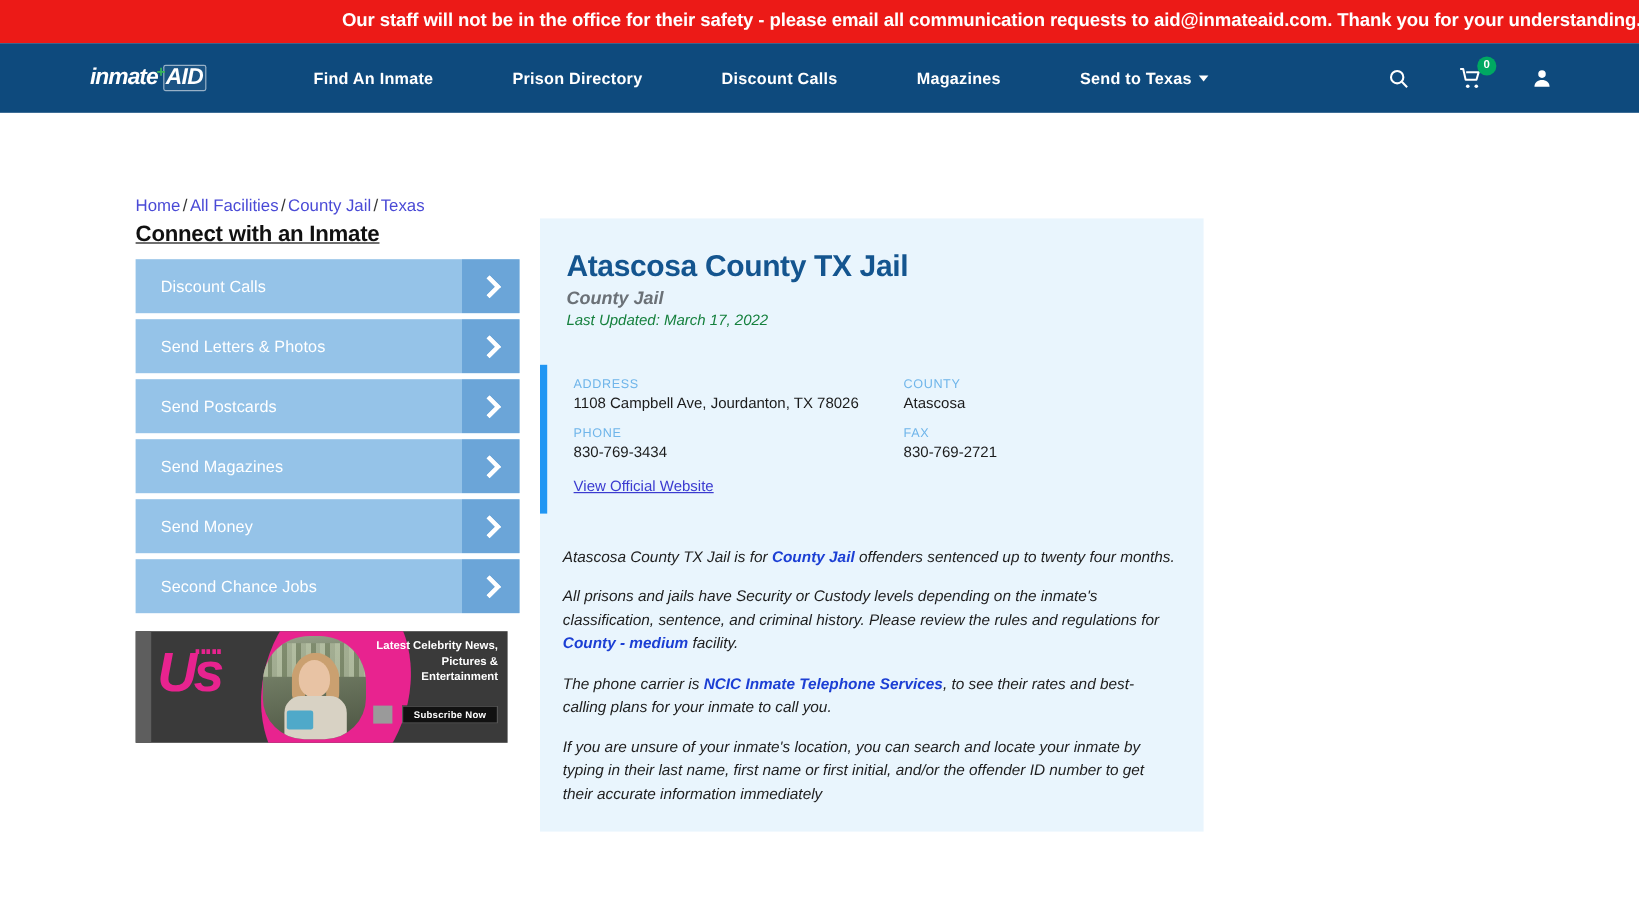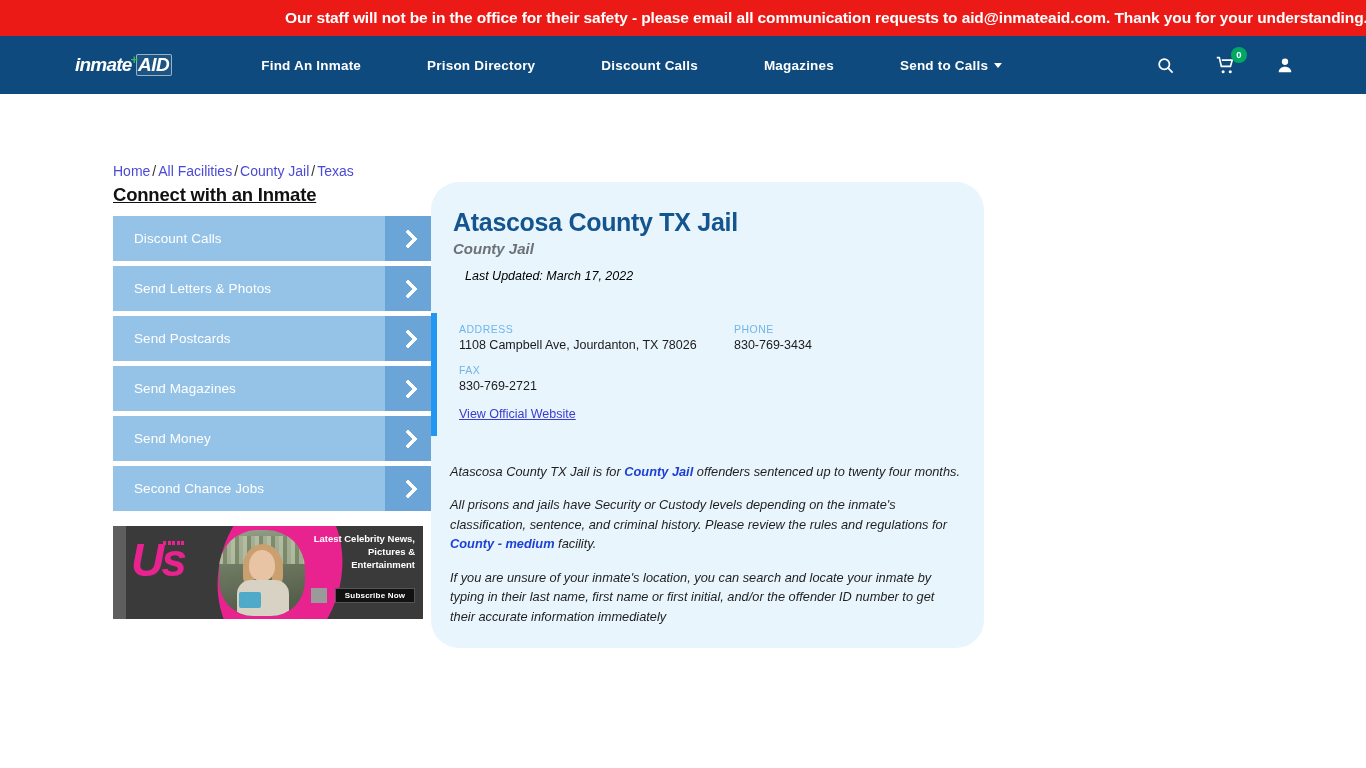--- a/index.html
+++ b/index.html
@@ -289,46 +289,45 @@
   .ad-cta-shadow {
     position: absolute;
     right: 96px; bottom: 16px;
     width: 16px; height: 15px;
     background: #9a9a9a;
   }
 
   
   .card {
     position: absolute;
-    left: 431px; top: 88px;
+    left: 450px; top: 88px;
     width: 553px;
     background: #e9f5fd;
     padding: 26px 0 0 0;
-    border-radius: 28px;
   }
   .card-inner { padding: 0 22px; }
   .fac-title {
     color: #14558f;
     font-size: 25px;
     font-weight: bold;
     letter-spacing: -0.3px;
     margin: 0 0 3px 0;
   }
   .fac-type {
     color: #6b7177;
     font-size: 15px;
     font-weight: bold;
     font-style: italic;
     margin: 0 0 3px 0;
   }
   .fac-updated {
-    color: #000000;
+    color: #15803d;
     font-size: 12.5px;
     font-style: italic;
-    margin: 12px;
+    margin: 0;
   }
 
   .info-wrap {
     position: relative;
     margin-top: 30px;
     padding: 10px 0 14px 0;
     border-left: 6px solid #2196f3;
   }
   .info-grid {
     display: grid;
@@ -383,21 +382,21 @@
     <span class="logo-plus">+</span>
     <span class="logo-aid">AID</span>
   </div>
 
   <div class="nav-links">
     <a href="#">Find An Inmate</a>
     <a href="#">Prison Directory</a>
     <a href="#">Discount Calls</a>
     <a href="#">Magazines</a>
     <a href="#" class="nav-dd">
-      <span>Send to Calls</span>
+      <span>Send to Texas</span>
       <span class="caret"></span>
     </a>
   </div>
 
   <div class="nav-right">
     <div class="icon-btn">
       <svg width="19" height="19" viewBox="0 0 24 24" fill="none" stroke="#ffffff" stroke-width="2.2">
         <circle cx="10.5" cy="10.5" r="6.5"></circle>
           <line x1="15.4" y1="15.4" x2="21" y2="21"></line>
       </svg>
@@ -496,31 +495,36 @@
       <div class="fac-updated">Last Updated: March 17, 2022</div>
     </div>
 
     <div class="info-wrap">
       <div class="info-grid">
         <div>
           <div class="info-label">ADDRESS</div>
           <div class="info-value">1108 Campbell Ave, Jourdanton, TX 78026</div>
         </div>
         <div>
+          <div class="info-label">COUNTY</div>
+          <div class="info-value">Atascosa</div>
+        </div>
+        <div>
           <div class="info-label">PHONE</div>
           <div class="info-value">830-769-3434</div>
         </div>
         <div>
           <div class="info-label">FAX</div>
           <div class="info-value">830-769-2721</div>
         </div>
       </div>
       <a href="#" class="official-link">View Official Website</a>
     </div>
 
     <div class="body-copy">
       <p><span>Atascosa County TX Jail is for </span><a href="#">County Jail</a><span> offenders sentenced up to twenty four months.</span></p>
       <p><span>All prisons and jails have Security or Custody levels depending on the inmate's classification, sentence, and criminal history. Please review the rules and regulations for </span><a href="#">County - medium</a><span> facility.</span></p>
+      <p><span>The phone carrier is </span><a href="#">NCIC Inmate Telephone Services</a><span>, to see their rates and best-calling plans for your inmate to call you.</span></p>
       <p>If you are unsure of your inmate's location, you can search and locate your inmate by typing in their last name, first name or first initial, and/or the offender ID number to get their accurate information immediately</p>
     </div>
   </div>
 
 </div>
 
 </body></html>

